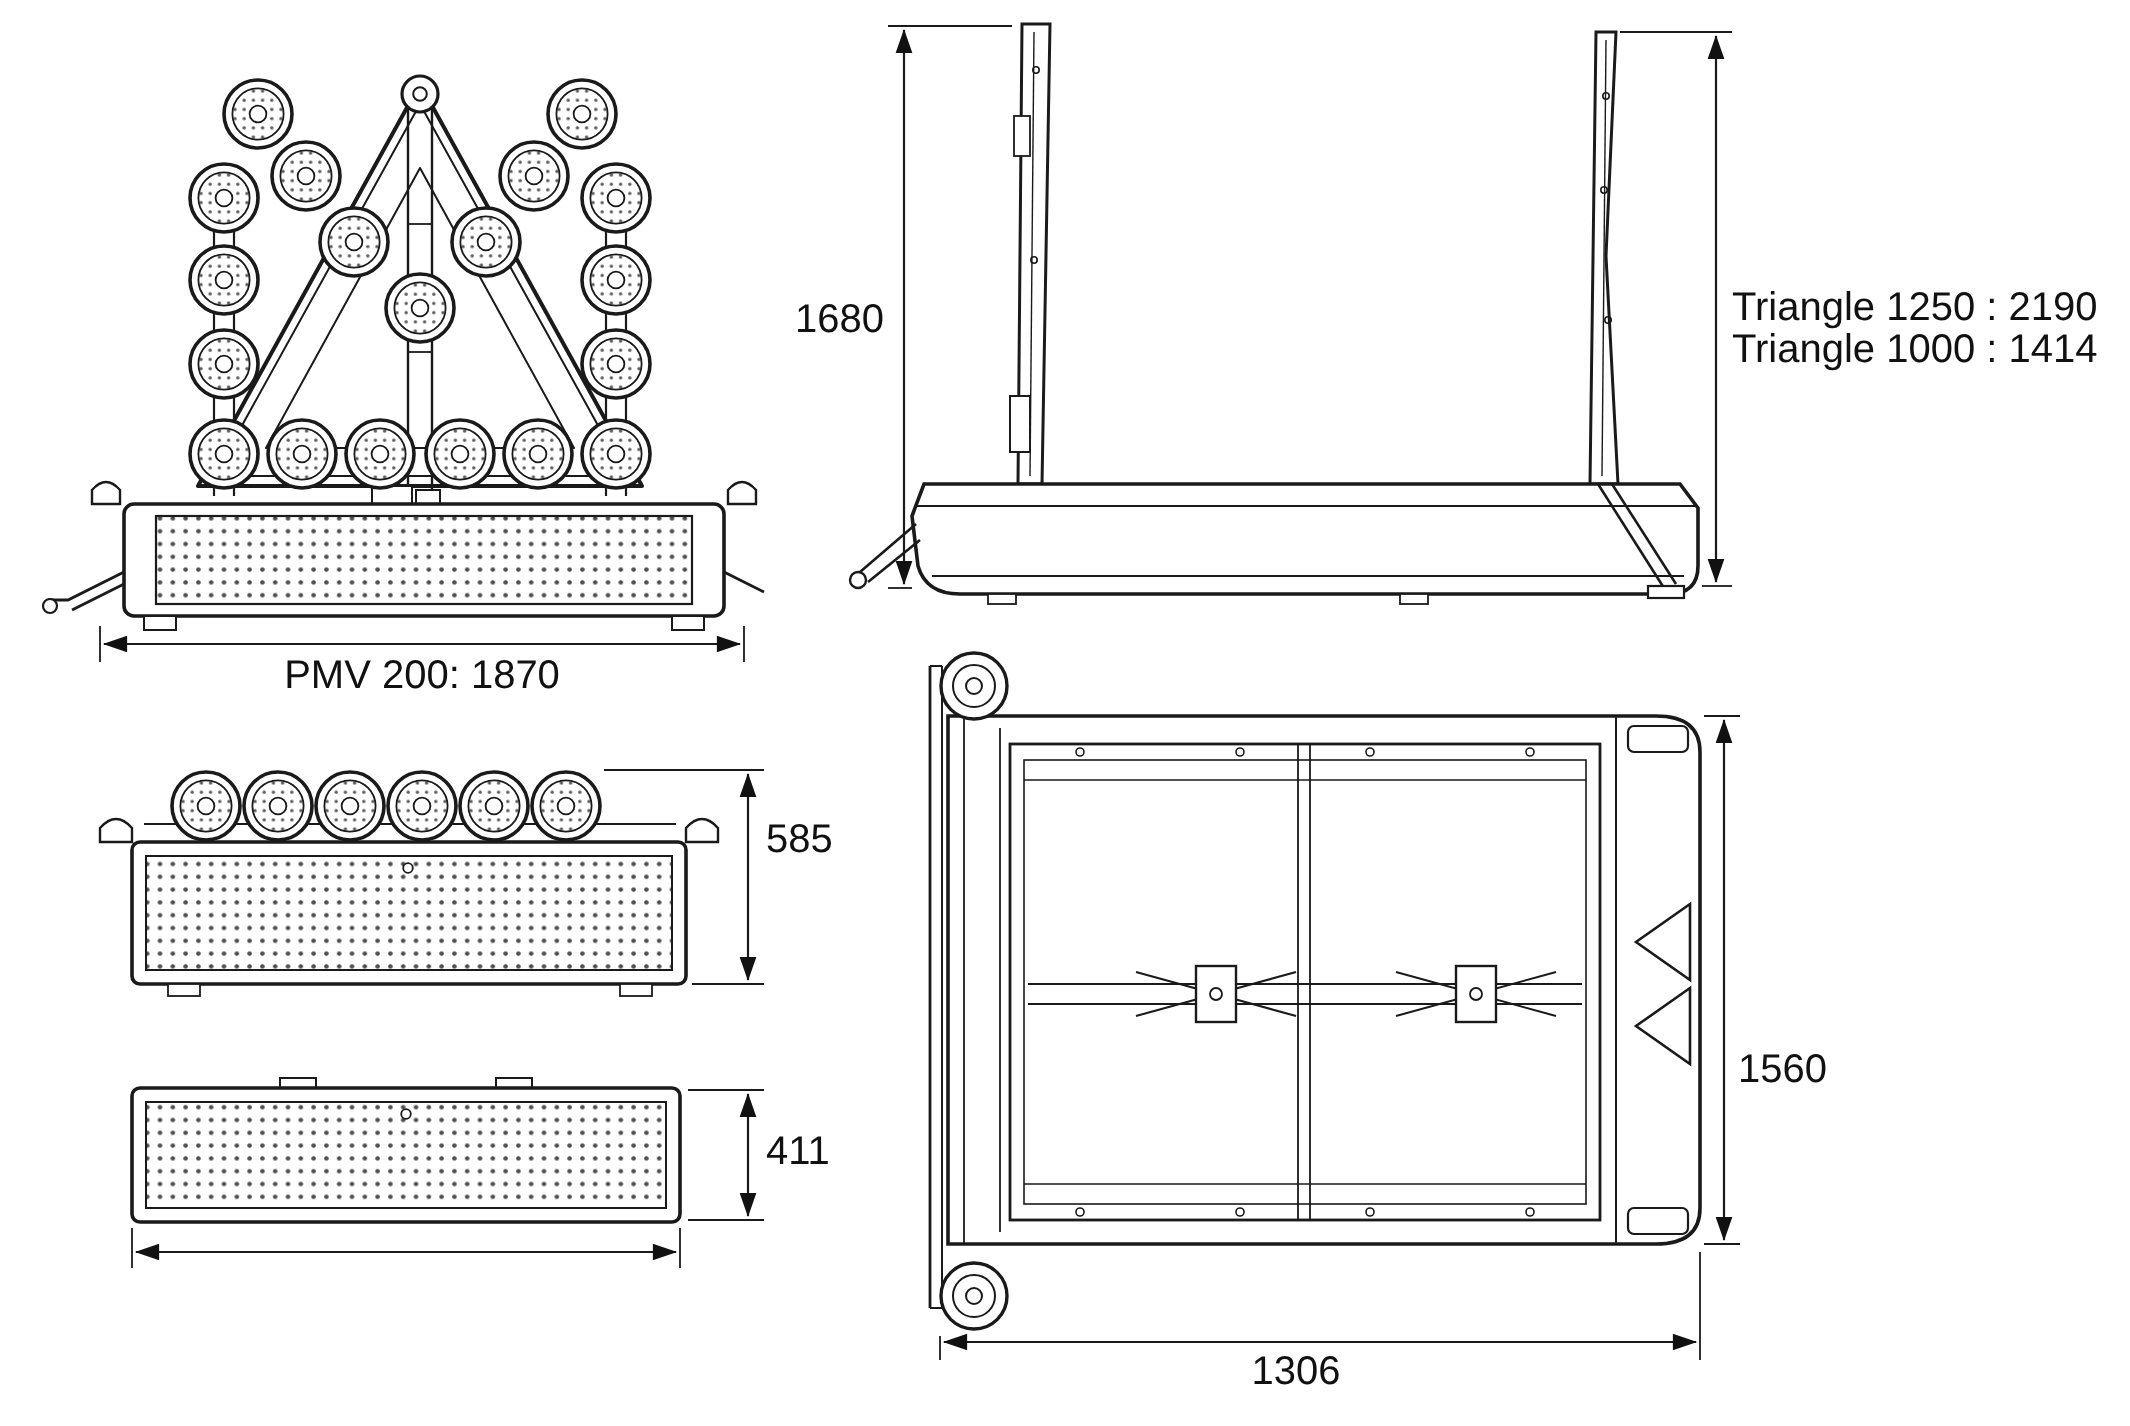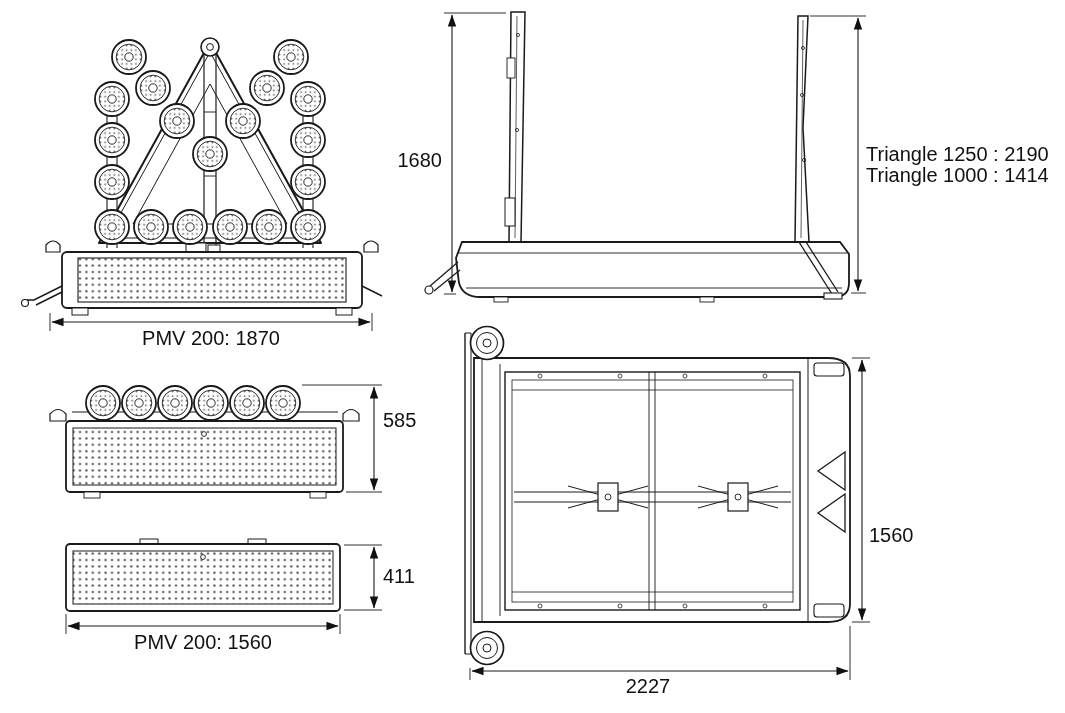--- a/index.html
+++ b/index.html
@@ -272,19 +272,18 @@
   <div class="dim-label right" style="left:394px; top:151px; width:48px;">1680</div>
 
   <div class="dim-label" style="left:866px; top:145px;">Triangle 1250 : 2190</div>
 
   <div class="dim-label" style="left:866px; top:166px;text-align:center;">Triangle 1000 : 1414</div>
 
   <div class="dim-label" style="left:383px; top:411px;">585</div>
 
   <div class="dim-label" style="left:383px; top:567px;">411</div>
 
-  <div class="dim-label center" style="left:118px; top:633px; width:170px;">PMV 200: 1560</div>
 
   <div class="dim-label" style="left:869px; top:482px;margin-top:44px;">1560</div>
 
-  <div class="dim-label center" style="left:613px; top:677px; width:70px;">2227</div>
+  <div class="dim-label center" style="left:613px; top:677px; width:70px;">1306</div>
 
 </div>
 
 </body></html>

